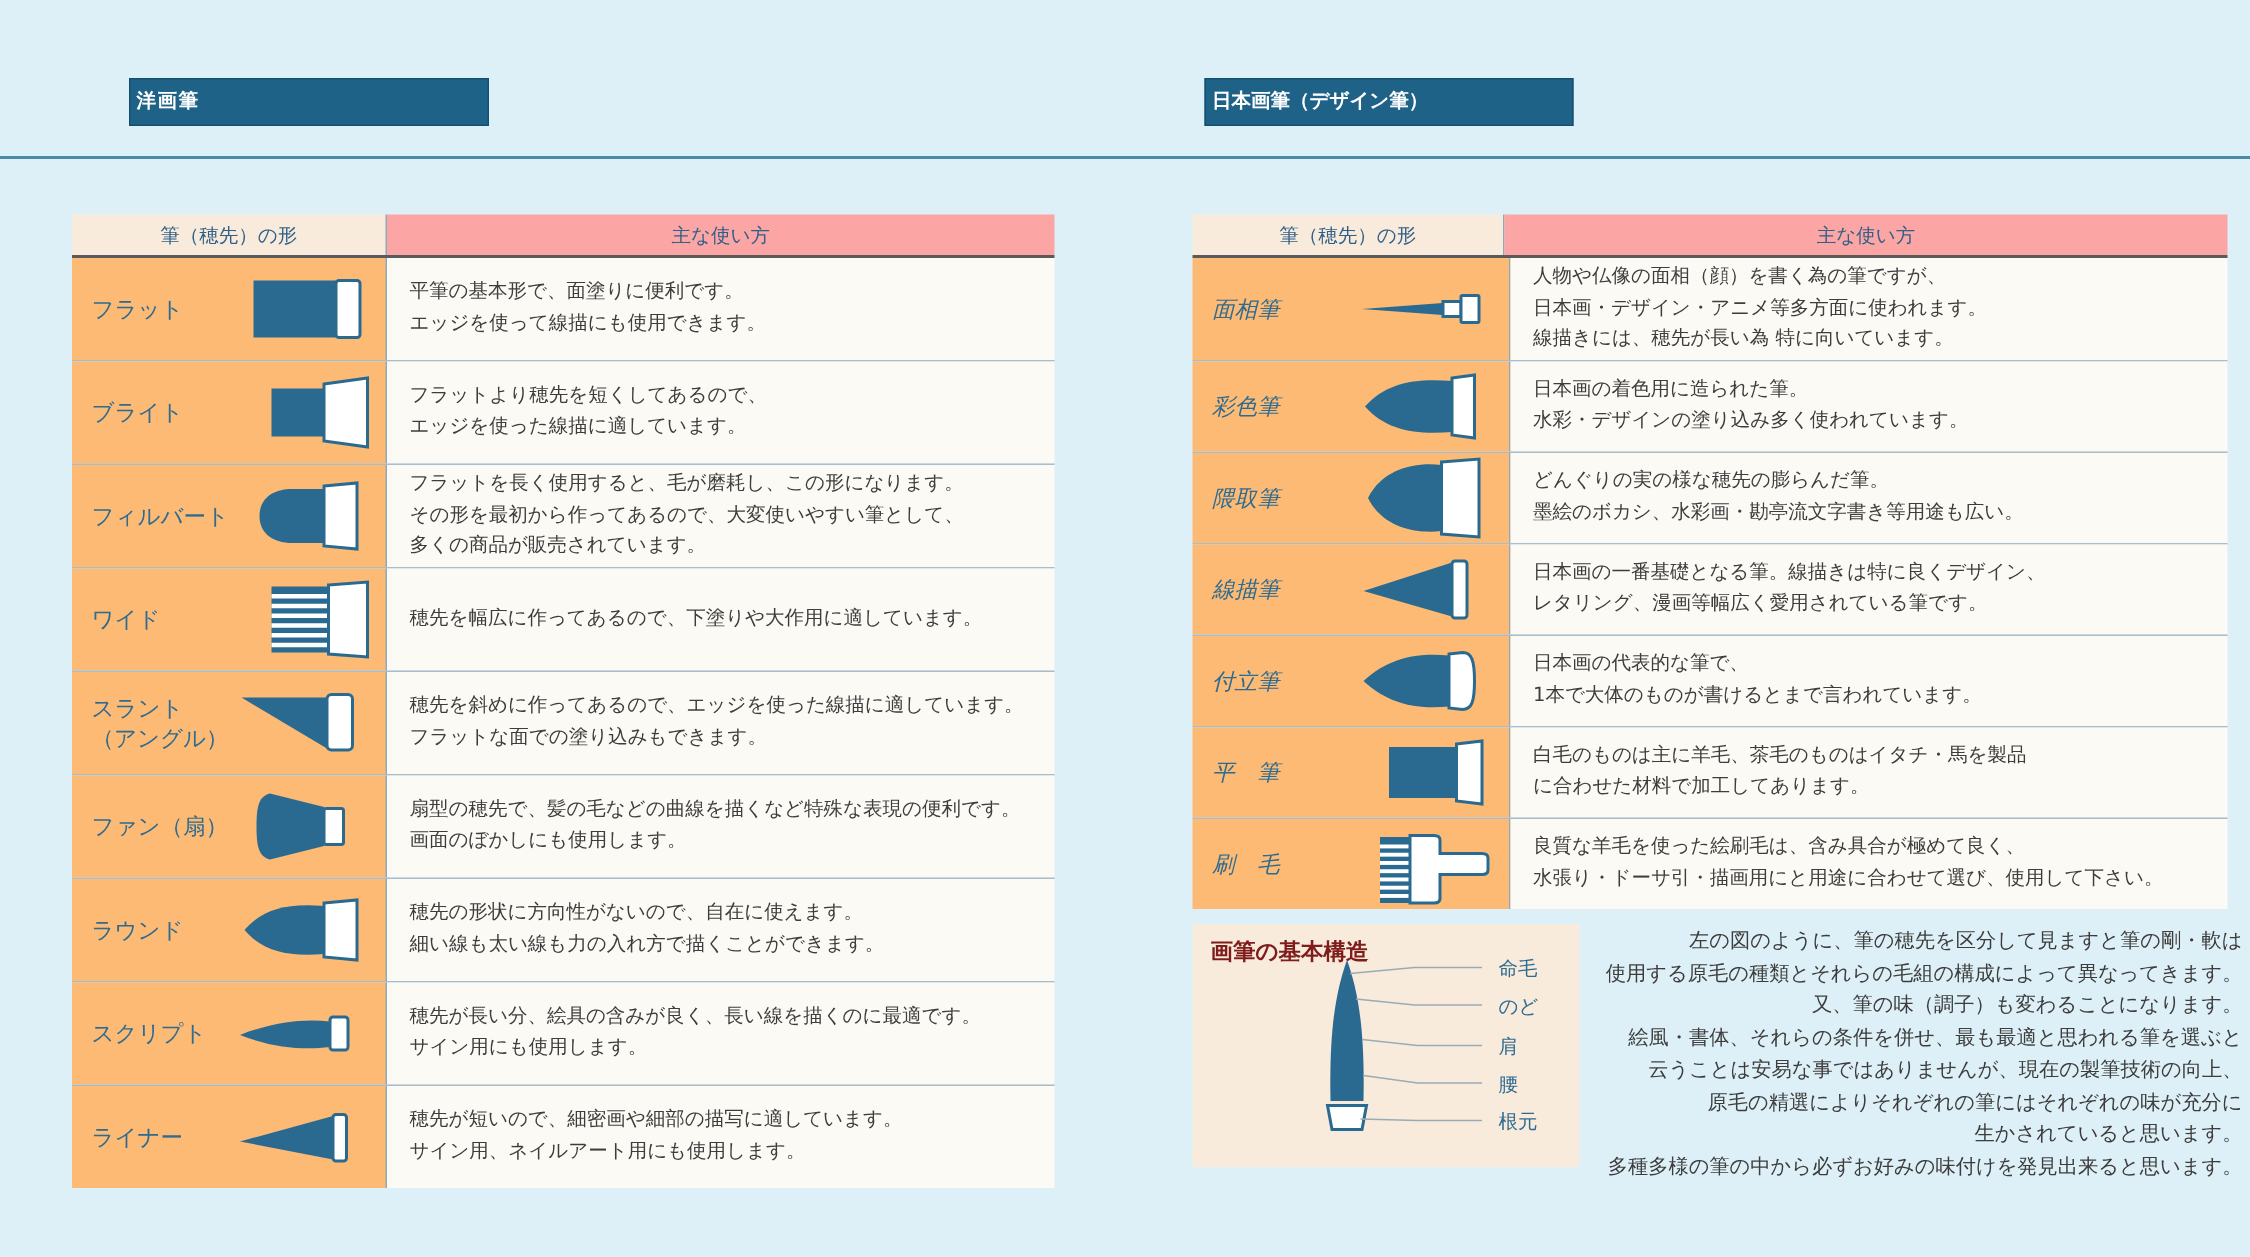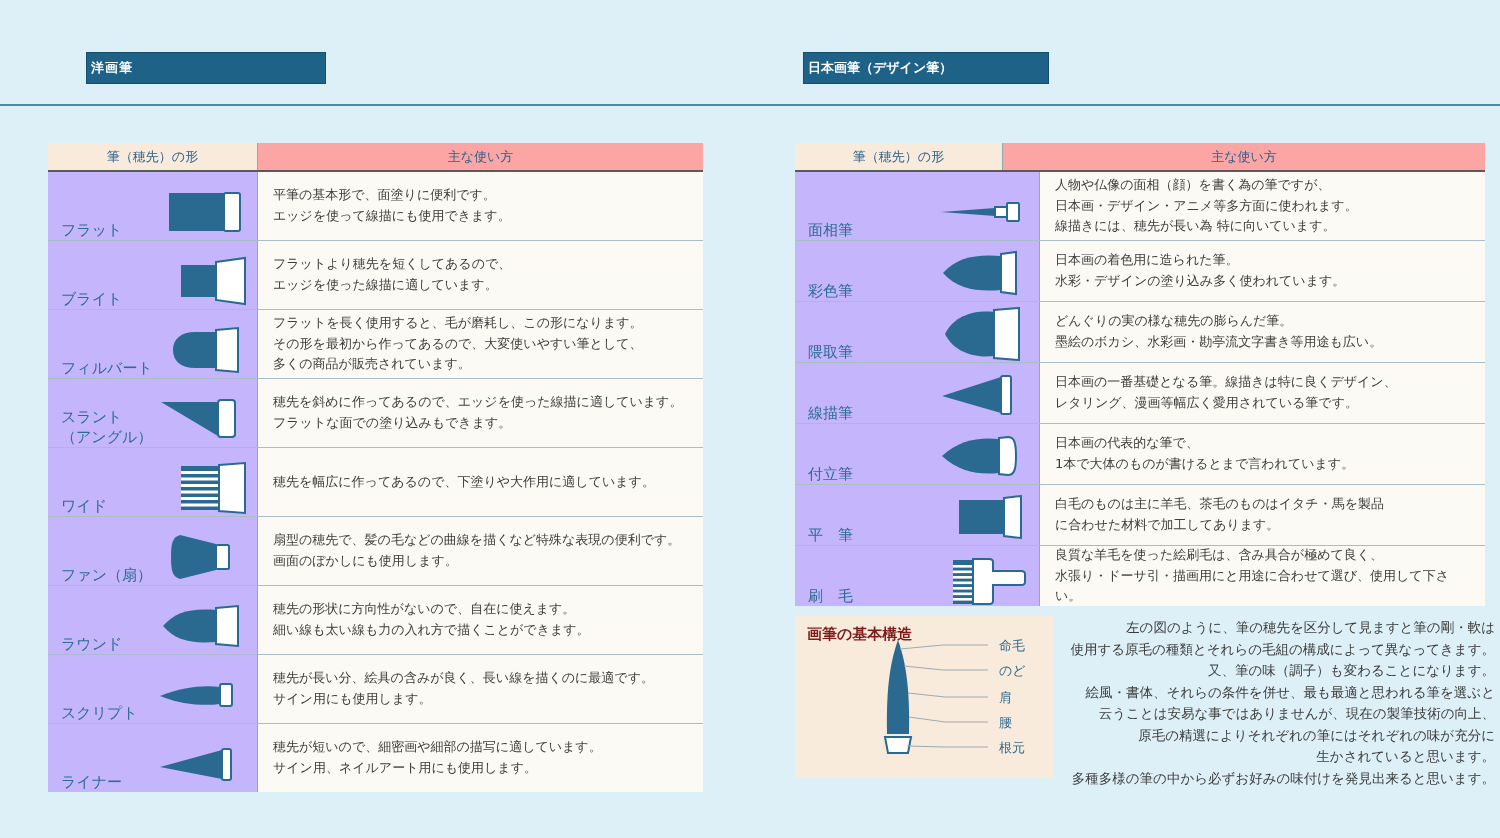--- a/index.html
+++ b/index.html
@@ -27,24 +27,24 @@
     font-size:13px;color:#30608a;box-sizing:border-box;}
   .h1{background:#f8ebdc;border-right:1px solid #93a8b5;}
   .h2{background:#fca5a5;flex:1;}
   .lt .h1{width:210px;}
   .rt .h1{width:208px;}
   .rows{display:flex;flex-direction:column;}
   .r{display:flex;height:68px;}
   .rt .r{height:60px;}
   .rt .r.tall{height:68px;}
   .rows .r + .r{border-top:1px solid #a9bcc7;}
-  .c1{display:flex;align-items:flex-end;background:#c4b5fd;
+  .c1{display:flex;align-items:center;background:#fdba74;
       border-right:1px solid #93a8b5;box-sizing:border-box;}
   .lt .c1{width:210px;}
-  .rt .c1{width:245px;}
+  .rt .c1{width:212px;font-style:italic;}
   .lbl{flex:1;padding-left:13px;font-size:15px;color:#2e6b91;
        white-space:pre-line;line-height:1.35;}
   .shape{margin-right:7px;flex:0 0 auto;display:flex;align-items:center;}
   .c2{flex:1;display:flex;align-items:center;background:#fcfaf5;}
   .desc{padding:0 15px;font-size:13px;line-height:1.6;color:#3d3d3d;white-space:pre-line;}
   
   .anatomy{position:absolute;left:795px;top:616px;width:258px;height:162px;background:#f8ebdc;}
   .anatomy .ttl{position:absolute;left:12px;top:9px;font-size:15px;font-weight:bold;color:#7f1d1d;}
   .anatomy svg{position:absolute;left:0;top:0;}
   .alabel{position:absolute;left:204px;font-size:13px;color:#2e6b91;}
@@ -113,52 +113,52 @@
           </div>
         </div>
         <div class="c2">
             <div class="desc">フラットを長く使用すると、毛が磨耗し、この形になります。
 その形を最初から作ってあるので、大変使いやすい筆として、
 多くの商品が販売されています。</div>
           </div>
       </div>
       <div class="r">
         <div class="c1">
-          <div class="lbl">スラント
-（アングル）</div>
-          <div class="shape">
-            <svg width="95" height="56" viewBox="0 0 95 56">
-              <polygon class="head" points="6,11 63,11 63,45"></polygon>
-              <rect class="fer" x="63" y="9" width="17" height="37" rx="3"></rect>
-            </svg>
-          </div>
-        </div>
-        <div class="c2">
-            <div class="desc">穂先を斜めに作ってあるので、エッジを使った線描に適しています。
-フラットな面での塗り込みもできます。</div>
-          </div>
-      </div>
-      <div class="r">
-        <div class="c1">
           <div class="lbl">ワイド</div>
           <div class="shape">
             <svg width="95" height="56" viewBox="0 0 95 56">
               <rect class="head" x="26" y="6" width="38" height="44"></rect>
               <rect class="stripe" x="26" y="11" width="38" height="3"></rect>
               <rect class="stripe" x="26" y="17.5" width="38" height="3"></rect>
               <rect class="stripe" x="26" y="24" width="38" height="3"></rect>
               <rect class="stripe" x="26" y="30.5" width="38" height="3"></rect>
               <rect class="stripe" x="26" y="37" width="38" height="3"></rect>
               <rect class="stripe" x="26" y="43.5" width="38" height="3"></rect>
               <polygon class="fer" points="64,5 90,3 90,53 64,51"></polygon>
             </svg>
           </div>
         </div>
         <div class="c2">
             <div class="desc">穂先を幅広に作ってあるので、下塗りや大作用に適しています。</div>
+          </div>
+      </div>
+      <div class="r">
+        <div class="c1">
+          <div class="lbl">スラント
+（アングル）</div>
+          <div class="shape">
+            <svg width="95" height="56" viewBox="0 0 95 56">
+              <polygon class="head" points="6,11 63,11 63,45"></polygon>
+              <rect class="fer" x="63" y="9" width="17" height="37" rx="3"></rect>
+            </svg>
+          </div>
+        </div>
+        <div class="c2">
+            <div class="desc">穂先を斜めに作ってあるので、エッジを使った線描に適しています。
+フラットな面での塗り込みもできます。</div>
           </div>
       </div>
       <div class="r">
         <div class="c1">
           <div class="lbl">ファン（扇）</div>
           <div class="shape">
             <svg width="95" height="56" viewBox="0 0 95 56">
               <path class="head" d="M25,6 C18,8 16,13 16,28 C16,43 18,48 25,50 L61,41 L61,15 Z"></path>
               <rect class="fer" x="61" y="16" width="13" height="24" rx="1.5"></rect>
             </svg>

